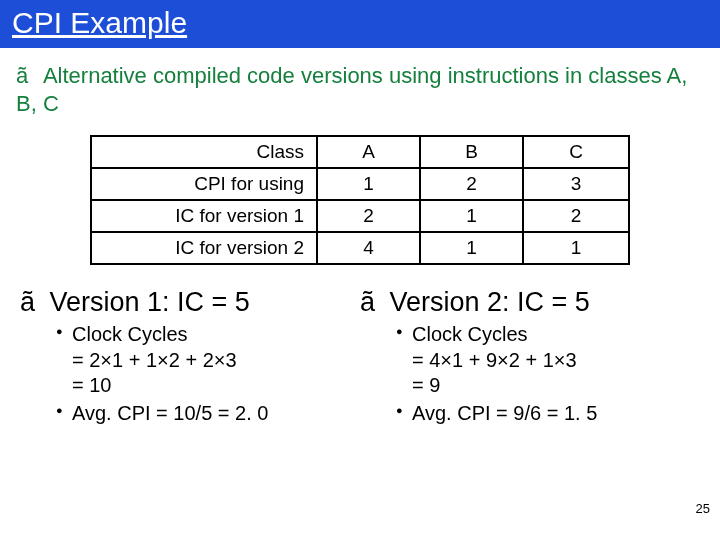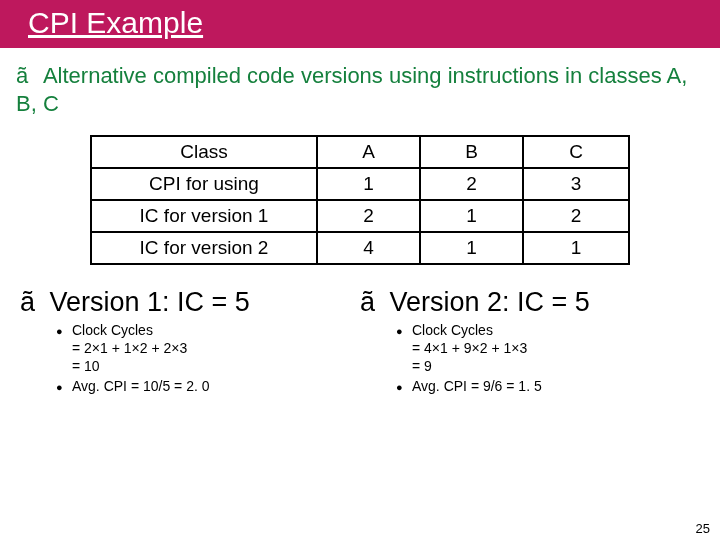--- a/index.html
+++ b/index.html
@@ -1,32 +1,32 @@
 <!DOCTYPE html>
 <html><head>
 <meta charset="utf-8">
 <style>
 html,body{margin:0;padding:0;width:720px;height:540px;background:#fff;color:#000;font-family:Verdana,Geneva,sans-serif;}
 .slide{position:relative;width:720px;height:540px;box-sizing:border-box;}
-.titlebar{background:#be185d;color:#fff;padding:6px 14px 8px 28px;}
+.titlebar{background:#1d4ed8;color:#fff;padding:6px 14px 8px 12px;}
 .titlebar h1{margin:0;font-size:30px;font-weight:400;text-decoration:underline;}
 .body{padding:8px 16px 0 16px;}
 .lead{font-size:22px;color:#15803d;line-height:1.25;margin:6px 0 18px 0;}
 .bullet-mark{display:inline-block;width:22px;vertical-align:top;}
 .lead-text{}
 table.cpi{border-collapse:collapse;margin:0 auto 22px auto;width:540px;}
 table.cpi td,table.cpi th{border:2px solid #000;padding:4px 12px;font-family:Arial,Helvetica,sans-serif;font-size:19px;font-weight:400;text-align:center;}
-table.cpi td:first-child{width:200px;text-align:center;}
+table.cpi td:first-child{width:200px;text-align:right;}
 .cols{display:flex;padding:0 4px;}
 .col{flex:1;}
 .sect-head{font-size:27px;margin:0 0 4px 0;white-space:nowrap;}
 ul.detail{list-style:none;margin:2px 0 0 36px;padding:0;}
-ul.detail li{font-size:14px;line-height:1.28;margin:0 0 2px 0;position:relative;padding-left:16px;}
+ul.detail li{font-size:20px;line-height:1.28;margin:0 0 2px 0;position:relative;padding-left:16px;}
 ul.detail li:before{content:"\25CF";position:absolute;left:0;top:2px;font-size:11px;}
-.page-num{position:absolute;right:10px;bottom:4px;font-size:13px;font-family:Arial,Helvetica,sans-serif;}
+.page-num{position:absolute;right:10px;bottom:24px;font-size:13px;font-family:Arial,Helvetica,sans-serif;}
 </style>
 </head>
 <body>
 
 <div class="slide">
 
   <div class="titlebar">
     <h1>CPI Example</h1>
   </div>
 

